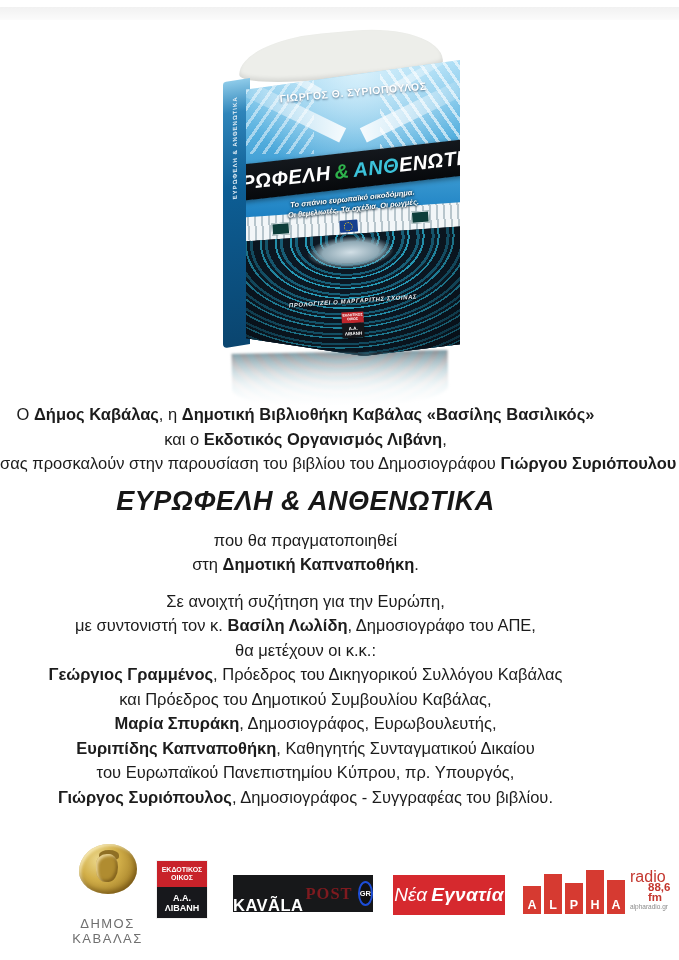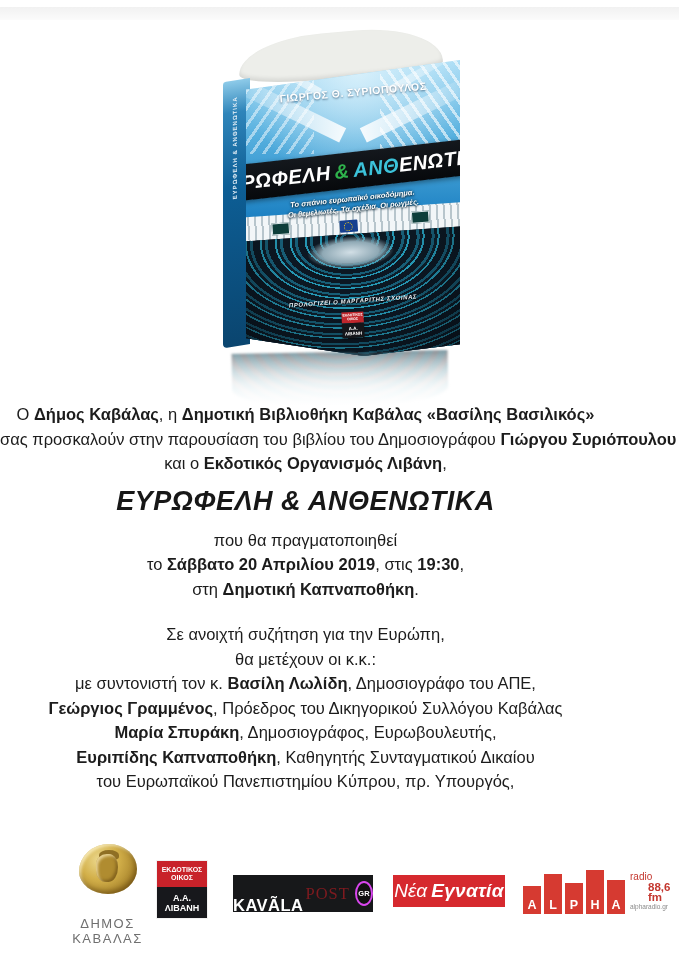--- a/index.html
+++ b/index.html
@@ -82,21 +82,21 @@
   .reflection-fade{position:absolute;left:210px;top:352px;width:260px;height:58px;
     background:linear-gradient(180deg,rgba(255,255,255,0.05) 0%,rgba(255,255,255,0.72) 55%,#ffffff 92%);}
 
   
   .invite{position:absolute;top:402px;left:0;width:611px;text-align:center;color:#1c1c1c;}
   .tline{font-size:16.5px;line-height:24.5px;white-space:nowrap;}
   .tline .b{font-weight:bold;}
   .event-title{font-size:27px;line-height:30px;font-weight:800;font-style:italic;
     letter-spacing:0.5px;margin-top:10px;margin-bottom:6px;color:#171717;}
   #details-lines{margin-top:12px;}
-  #panel-lines{margin-top:21px;}
+  #panel-lines{margin-top:12px;}
 
   
   .footer{position:absolute;top:842px;left:0;width:679px;height:100px;}
   .sp{position:absolute;}
   
   .kavala{left:45px;top:2px;width:125px;text-align:center;}
   .coin{position:relative;width:58px;height:50px;margin:0 auto;
     border-radius:52% 48% 50% 50%/55% 50% 50% 45%;
     background:radial-gradient(circle at 35% 32%,#ecd98f 0%,#d3b04a 38%,#a8842c 75%,#7e6220 100%);
     box-shadow:inset -2px -3px 5px rgba(90,60,10,0.55),inset 2px 2px 3px rgba(255,245,200,0.8);}
@@ -109,37 +109,37 @@
   
   .livani{left:157px;top:19px;width:50px;height:57px;box-shadow:0 0 0 1px rgba(0,0,0,0.05);}
   .livani .lv-top{height:26px;background:#c8222a;color:#fff;display:flex;align-items:center;
     justify-content:center;text-align:center;font-size:7px;font-weight:bold;line-height:8px;padding:0 2px;}
   .livani .lv-bot{height:31px;background:#17181c;color:#fff;display:flex;align-items:center;
     justify-content:center;text-align:center;font-size:9px;font-weight:bold;line-height:10px;}
   
   .kpost{left:233px;top:33px;width:140px;height:37px;background:#17181a;display:flex;
     align-items:center;justify-content:center;gap:2px;}
   .kpost .k1{color:#ffffff;font-weight:800;font-size:16.5px;letter-spacing:0.5px;margin-top:23px;}
-  .kpost .k2{color:#7e1a1f;font-family:"Liberation Serif",serif;font-weight:normal;font-size:16.5px;letter-spacing:1px;}
+  .kpost .k2{color:#7e1a1f;font-family:"Liberation Serif",serif;font-weight:bold;font-size:16.5px;letter-spacing:1px;}
   .kpost .gr{width:21px;height:21px;margin-left:3px;border-radius:50%;background:#111;
-    border:2px solid #d946ef;color:#fff;font-size:7.5px;font-weight:800;
+    border:2px solid #1d4ed8;color:#fff;font-size:7.5px;font-weight:800;
     display:flex;align-items:center;justify-content:center;}
   
-  .egnatia{left:393px;top:33px;width:112px;height:32px;background:#d6292e;display:flex;
+  .egnatia{left:393px;top:33px;width:112px;height:40px;background:#d6292e;display:flex;
     align-items:center;justify-content:center;gap:4px;}
   .egnatia .e1{color:#fff;font-weight:300;font-style:italic;font-size:19px;}
   .egnatia .e2{color:#fff;font-weight:800;font-style:italic;font-size:19px;letter-spacing:0.3px;}
   
   .alpha{left:523px;top:28px;display:flex;align-items:flex-end;}
   .abars{display:flex;align-items:flex-end;gap:3px;}
   .abar{width:18px;background:#d63a31;color:#fff;font-weight:800;font-size:12.5px;
     display:flex;align-items:flex-end;justify-content:center;padding-bottom:2px;}
   .abar.h1{height:26px;}.abar.h2{height:38px;}.abar.h3{height:29px;}.abar.h4{height:42px;}.abar.h5{height:32px;}
   .ainfo{margin-left:5px;line-height:10px;padding-bottom:2px;}
-  .ainfo .a-radio{color:#c4372f;font-size:10px;}
+  .ainfo .a-radio{color:#c4372f;font-size:16px;}
   .ainfo .a-freq{color:#c4372f;font-size:11.5px;font-weight:bold;margin-left:18px;}
   .ainfo .a-site{color:#8a8a8a;font-size:6.5px;}
 </style>
 </head>
 <body>
 
 <div class="poster">
   <div class="top-smudge"></div>
 
   <div class="book">
@@ -181,37 +181,38 @@
         <div class="pm-bot">Α.Α. ΛΙΒΑΝΗ</div>
       </div>
     </div>
   </div>
   <div class="reflection"></div>
   <div class="reflection-fade"></div>
 
   <div class="invite">
     <div id="intro-lines">
         <div class="tline"><span>Ο </span><span class="b">Δήμος Καβάλας</span><span>, η </span><span class="b">Δημοτική Βιβλιοθήκη Καβάλας «Βασίλης Βασιλικός»</span></div>
+        <div class="tline"><span>και ο </span><span class="b">Εκδοτικός Οργανισμός Λιβάνη</span><span>,</span></div>
         <div class="tline"><span>σας προσκαλούν στην παρουσίαση του βιβλίου του Δημοσιογράφου </span><span class="b">Γιώργου Συριόπουλου</span></div>
-        <div class="tline"><span>και ο </span><span class="b">Εκδοτικός Οργανισμός Λιβάνη</span><span>,</span></div>
       </div>
     <div class="event-title">ΕΥΡΩΦΕΛΗ &amp; ΑΝΘΕΝΩΤΙΚΑ</div>
     <div id="details-lines">
         <div class="tline"><span>που θα πραγματοποιηθεί</span></div>
-        <div class="tline"><span>το </span><span class="b">Σάββατο 20 Απριλίου 2019</span><span>, στις </span><span class="b">19:30</span><span>,</span></div>
         <div class="tline"><span>στη </span><span class="b">Δημοτική Καπναποθήκη</span><span>.</span></div>
       </div>
     <div id="panel-lines">
         <div class="tline"><span>Σε ανοιχτή συζήτηση για την Ευρώπη,</span></div>
+        <div class="tline"><span>με συντονιστή τον κ. </span><span class="b">Βασίλη Λωλίδη</span><span>, Δημοσιογράφο του ΑΠΕ,</span></div>
         <div class="tline"><span>θα μετέχουν οι κ.κ.:</span></div>
-        <div class="tline"><span>με συντονιστή τον κ. </span><span class="b">Βασίλη Λωλίδη</span><span>, Δημοσιογράφο του ΑΠΕ,</span></div>
         <div class="tline"><span class="b">Γεώργιος Γραμμένος</span><span>, Πρόεδρος του Δικηγορικού Συλλόγου Καβάλας</span></div>
+        <div class="tline"><span>και Πρόεδρος του Δημοτικού Συμβουλίου Καβάλας,</span></div>
         <div class="tline"><span class="b">Μαρία Σπυράκη</span><span>, Δημοσιογράφος, Ευρωβουλευτής,</span></div>
         <div class="tline"><span class="b">Ευριπίδης Καπναποθήκη</span><span>, Καθηγητής Συνταγματικού Δικαίου</span></div>
         <div class="tline"><span>του Ευρωπαϊκού Πανεπιστημίου Κύπρου, πρ. Υπουργός,</span></div>
+        <div class="tline"><span class="b">Γιώργος Συριόπουλος</span><span>, Δημοσιογράφος - Συγγραφέας του βιβλίου.</span></div>
       </div>
   </div>
 
   <div class="footer">
     <div class="sp kavala">
       <div class="coin">
         <div class="hair"></div>
           <div class="head"></div>
       </div>
       <div class="kavala-label">ΔΗΜΟΣ ΚΑΒΑΛΑΣ</div>

